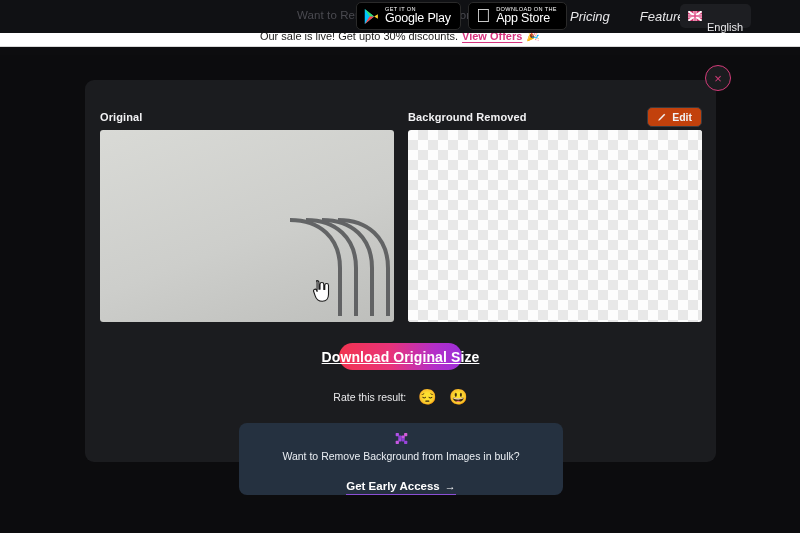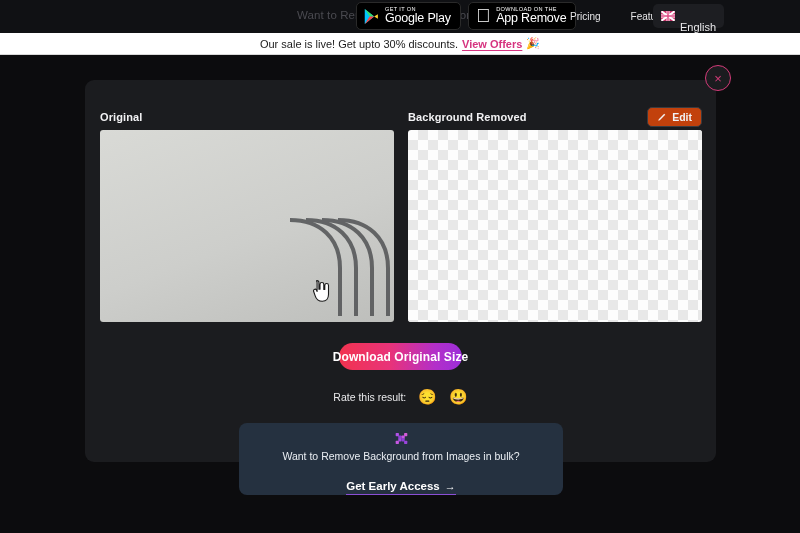--- a/index.html
+++ b/index.html
@@ -83,23 +83,24 @@
     position: absolute;
     left: 570px;
     top: 0;
     height: 33px;
     display: flex;
     align-items: center;
     gap: 30px;
   }
   .nav-links a {
     color: #e6e6e8;
-    font-size: 10px;
+    font-size: 13px;
     text-decoration: none;
     white-space: nowrap;
+    font-style: italic;
   }
   .lang-pill {
     position: absolute;
     right: -4px;
     top: 4px;
     height: 24px;
     background: #1d1e22;
     border-radius: 5px;
     display: flex;
     align-items: center;
@@ -115,21 +116,21 @@
   .lang-label {
     font-size: 11px;
     color: #eaeaec;
     white-space: nowrap;
     margin-top: 21px;
   }
 
   
   .sale-banner {
     position: absolute;
-    top: 33px; left: 0;
+    top: 25px; left: 0;
     width: 800px;
     height: 22px;
     background: #ffffff;
     display: flex;
     align-items: center;
     justify-content: center;
     gap: 4px;
     z-index: 29;
     border-bottom: 1px solid #d9d9d9;
     box-sizing: border-box;
@@ -279,24 +280,25 @@
     border-radius: 14px;
     background: linear-gradient(90deg, #f2334f 0%, #e8337a 42%, #b32fc9 78%, #9b2ed9 100%);
     display: flex;
     align-items: center;
     justify-content: center;
     cursor: pointer;
     border: none;
   }
   .dl-label {
     color: #fff;
-    font-size: 12px;
+    font-size: 14px;
     font-weight: 700;
     letter-spacing: .1px;
     white-space: nowrap;
+    text-decoration: underline;
   }
 
   .cursor {
     position: absolute;
     left: 311px;
     top: 279px;
     width: 20px;
     height: 24px;
     z-index: 25;
     pointer-events: none;
@@ -382,21 +384,21 @@
       <span class="badge-txt">
         <span class="badge-top">GET IT ON</span>
         <span class="badge-bot">Google Play</span>
       </span>
     </div>
 
     <div class="badge">
       <span class="apple-glyph"></span>
       <span class="badge-txt">
         <span class="badge-top">Download on the</span>
-        <span class="badge-bot">App Remove</span>
+        <span class="badge-bot">App Store</span>
       </span>
     </div>
 
   </div>
 
   <div class="nav-links">
     <a href="#">Pricing</a>
     <a href="#">Features</a>
     <a href="#">Blog</a>
 

